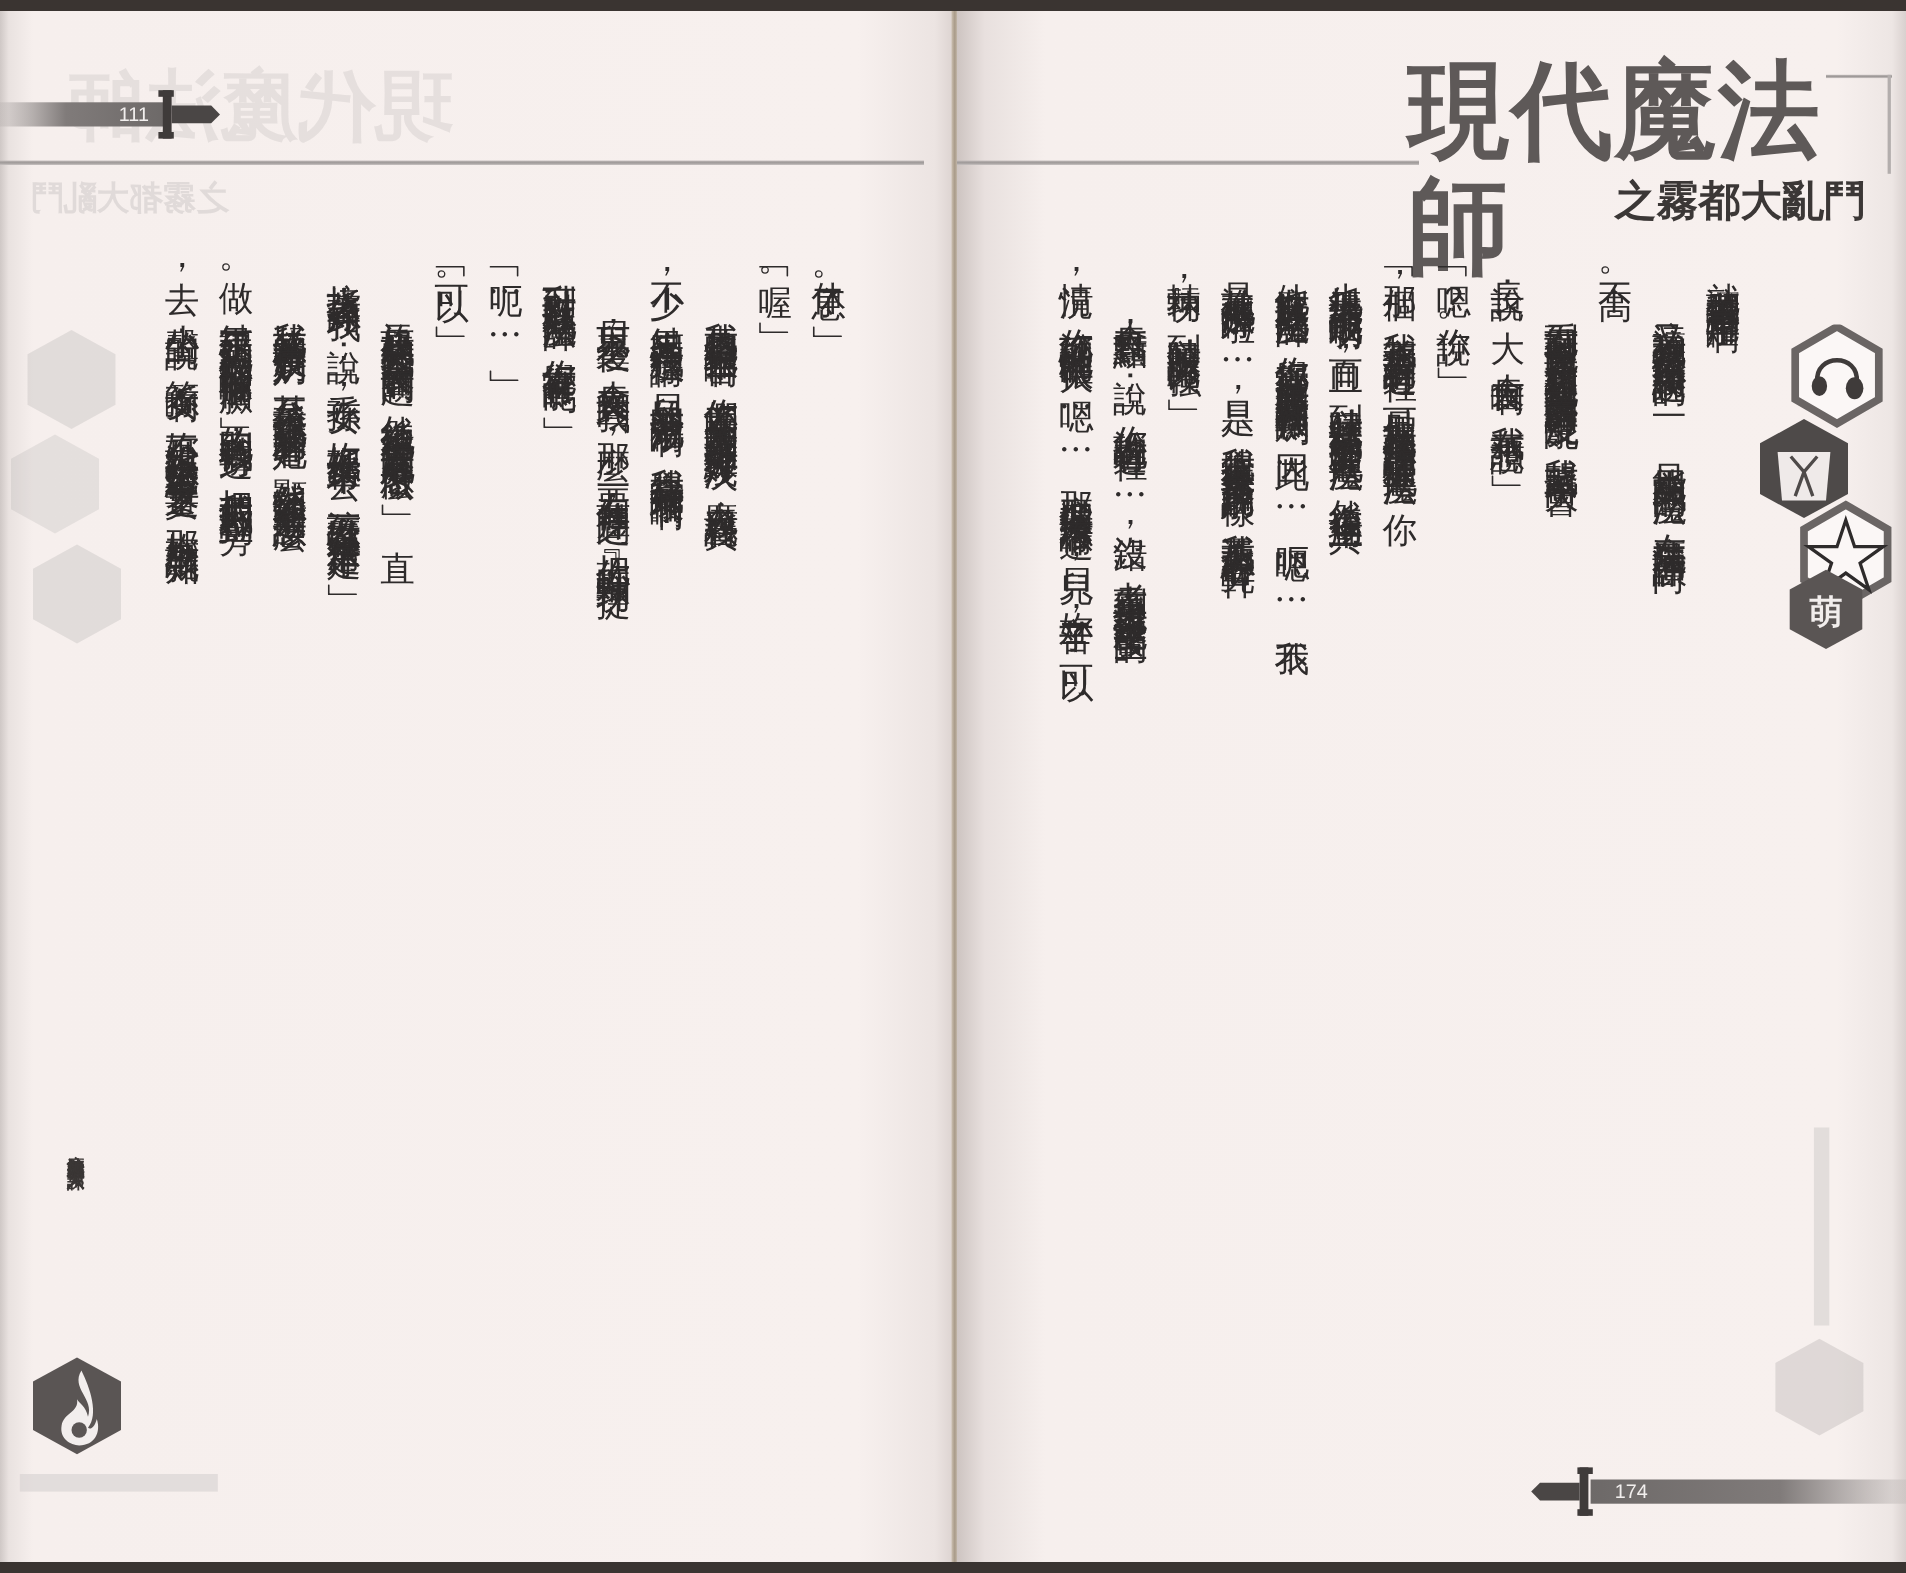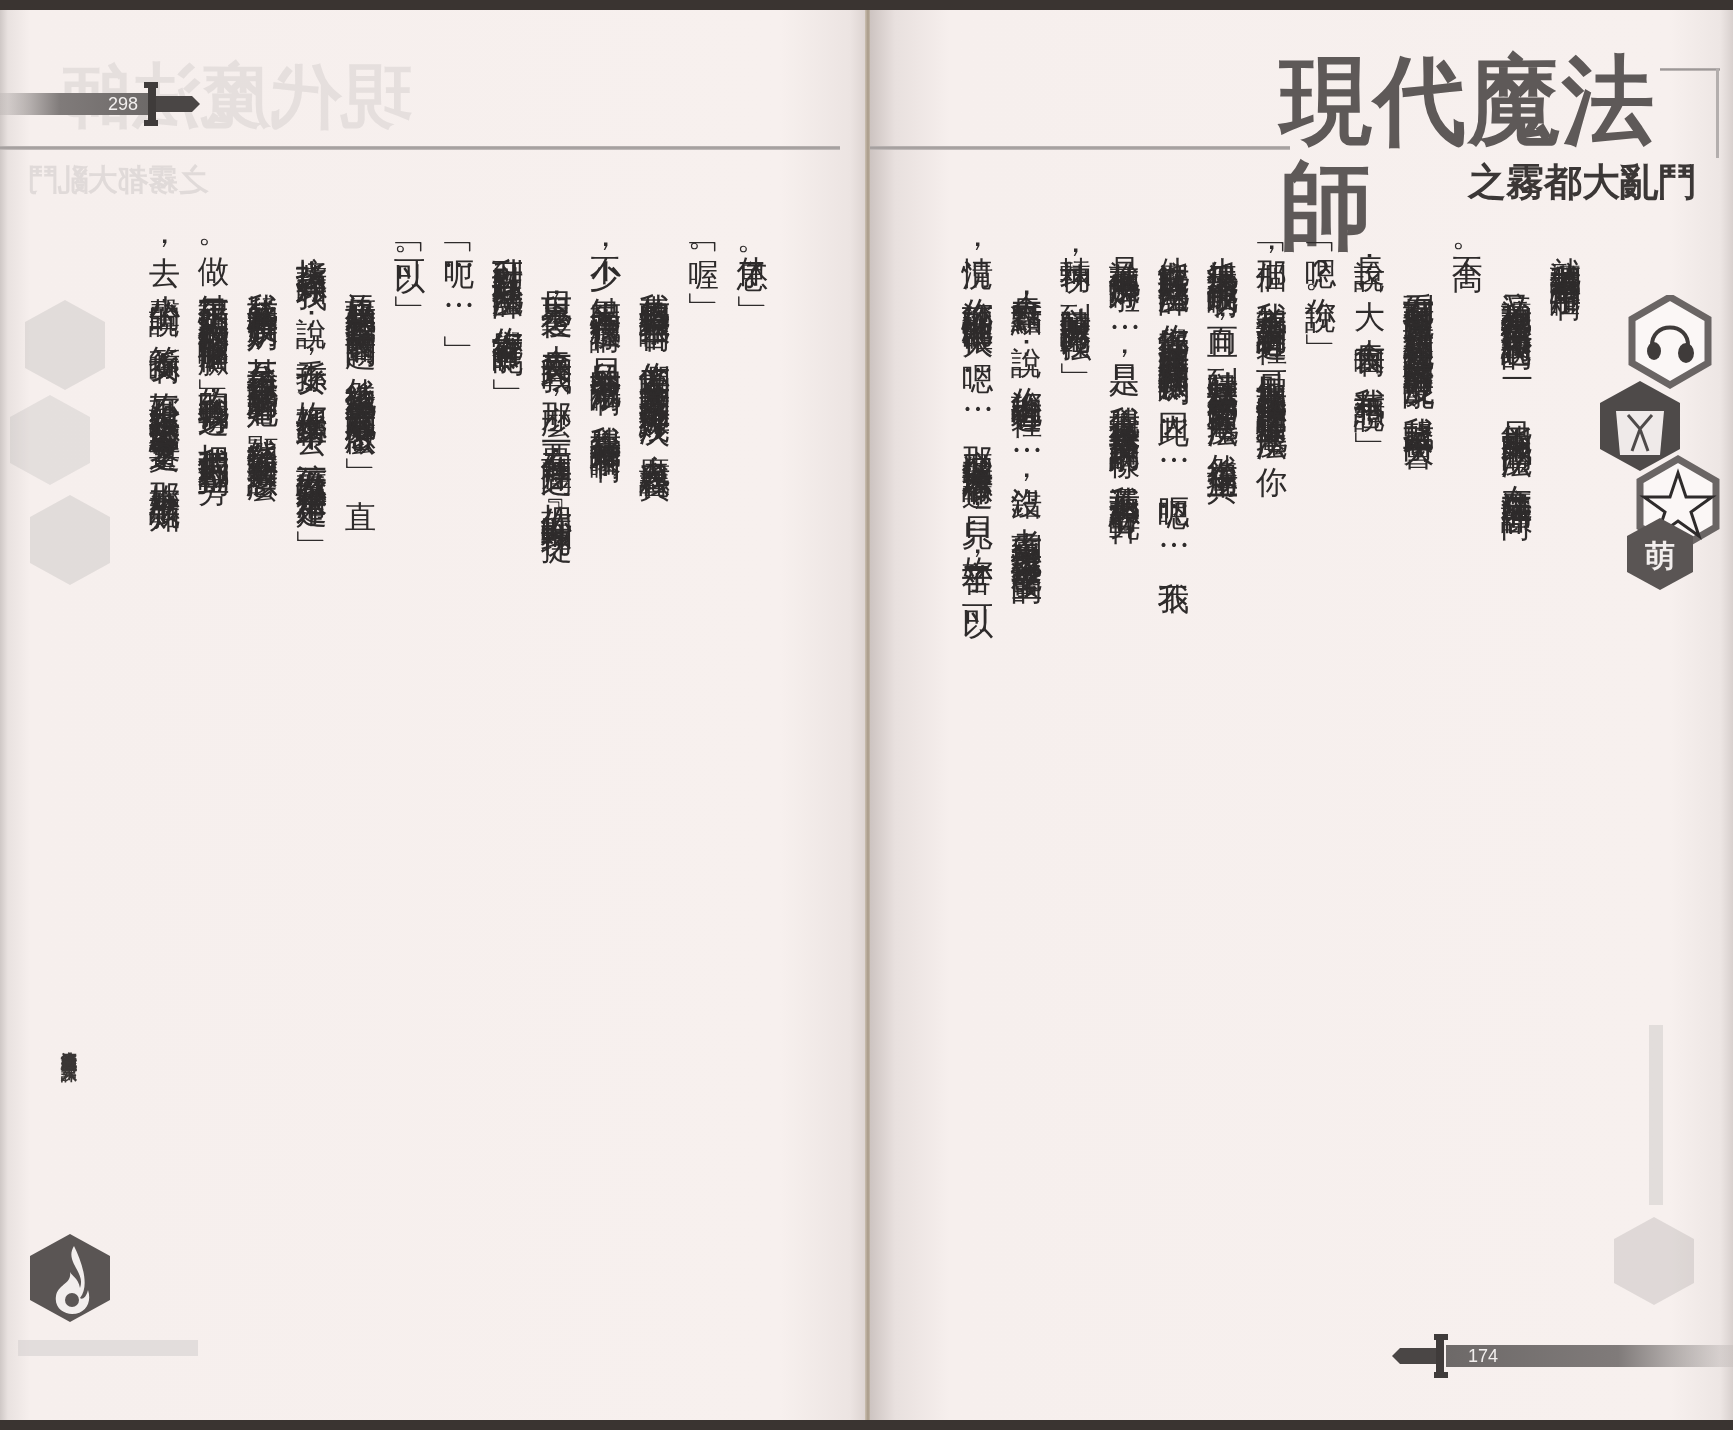--- a/index.html
+++ b/index.html
@@ -57,21 +57,21 @@
 <div class="spread">
 
   <div class="page left">
 
     <div class="ghost" style="left:60px; top:40px; font-size:70px; transform:scaleX(-1); opacity:0.35;">現代魔法師</div>
     <div class="ghost" style="left:28px; top:150px; font-size:30px; transform:scaleX(-1); opacity:0.45;">之霧都大亂鬥</div>
 
     <div class="hrule" style="left:0; top:136px; width:840px;"></div>
 
     <div class="pn-bar" style="left:0; top:83px; width:150px;">
-      <span style="position:absolute; left:108px; top:0;">298</span>
+      <span style="position:absolute; left:108px; top:0;">111</span>
     </div>
     <div class="sword" style="position:absolute; left:140px; top:70px;">
       <svg width="62" height="48" viewBox="0 0 62 48">
         <rect x="8" y="2" width="8" height="44" fill="#3f3b3a"></rect>
         <rect x="4" y="2" width="14" height="6" fill="#3f3b3a"></rect>
         <rect x="4" y="40" width="14" height="6" fill="#3f3b3a"></rect>
         <polygon points="16,16 52,16 60,24 52,32 16,32" fill="#4a4645"></polygon>
       </svg>
     </div>
 

